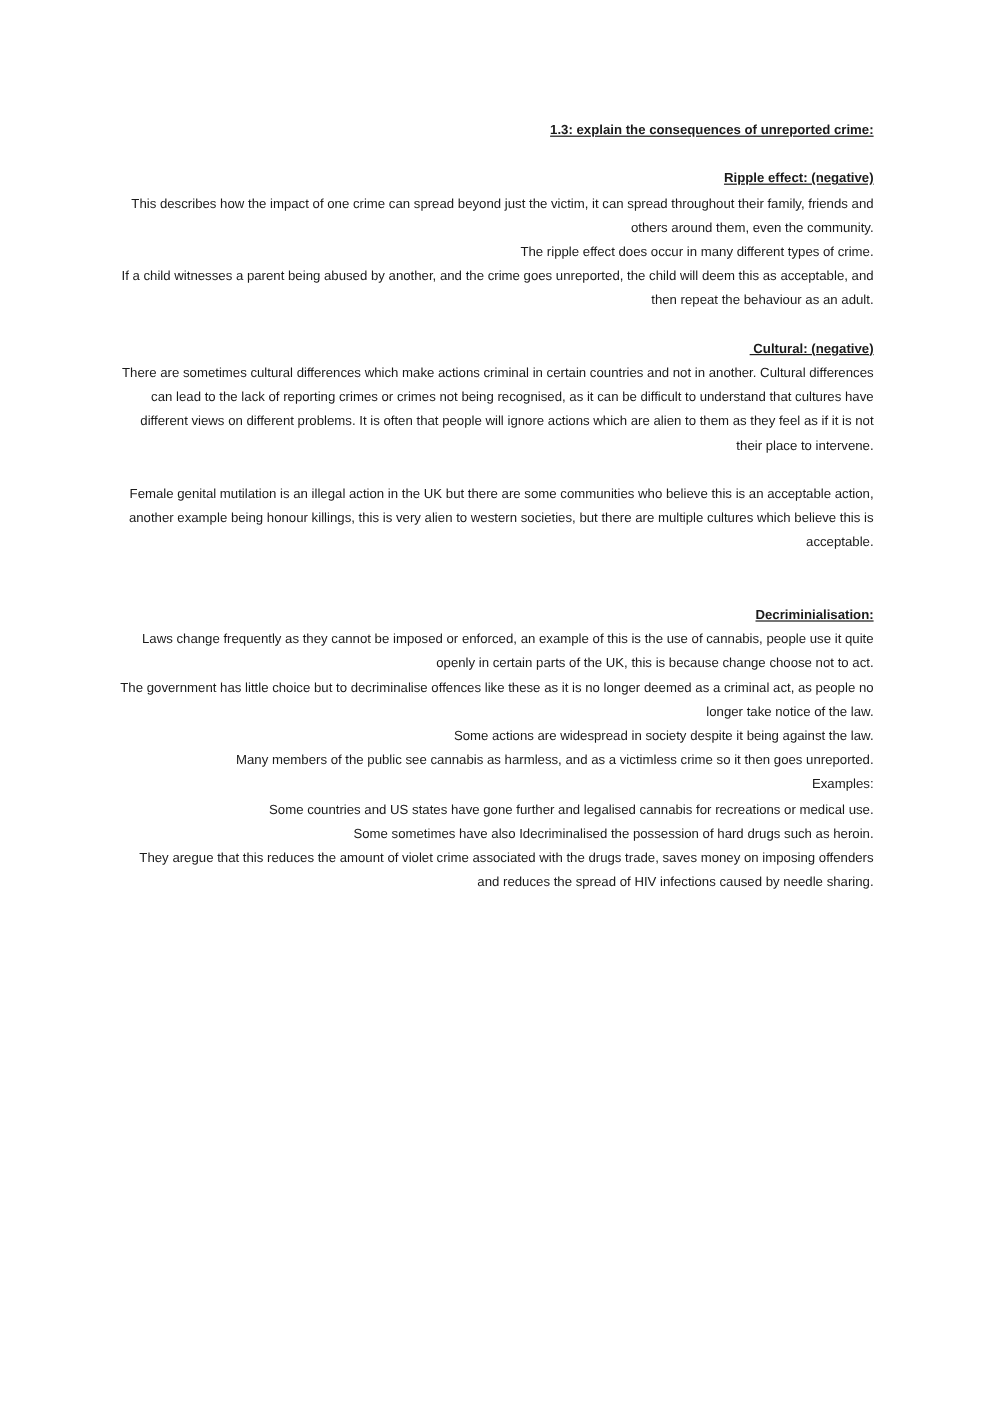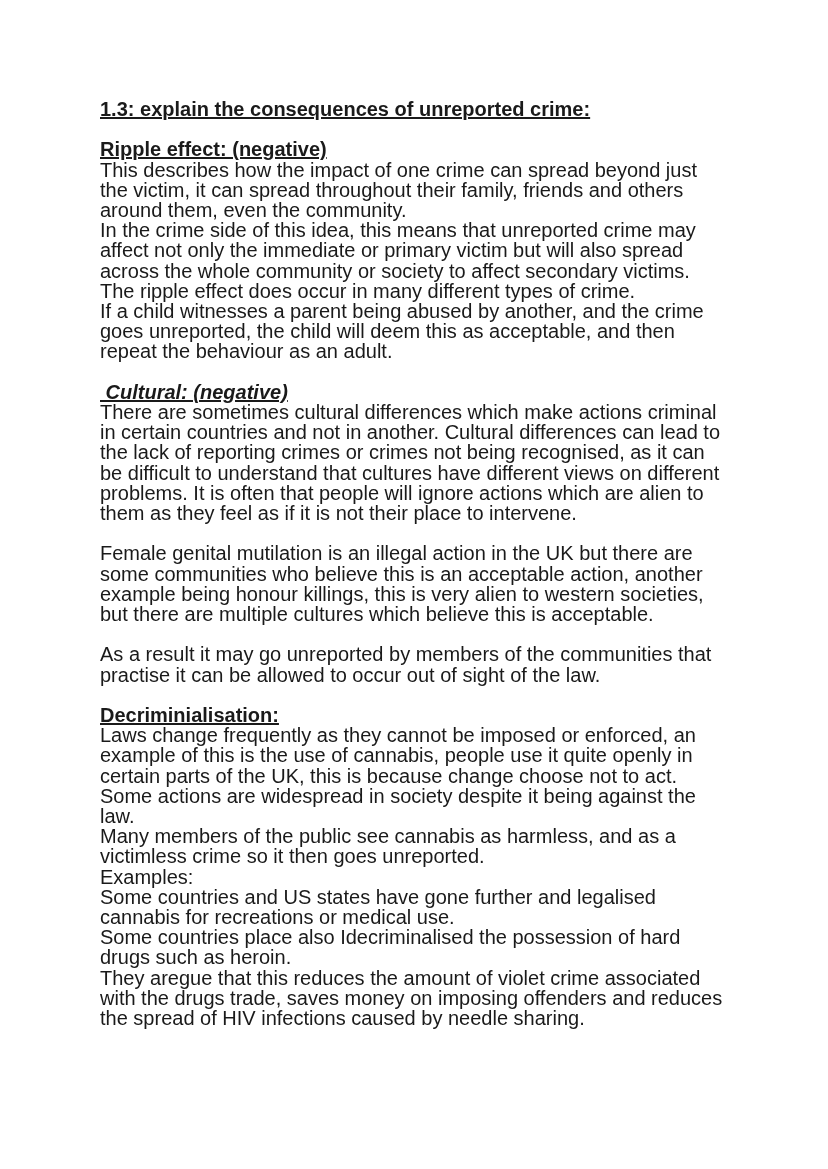--- a/index.html
+++ b/index.html
@@ -13,22 +13,22 @@
       overflow: hidden;
       position: relative;
       color: #1a1a1a;
       font-family: "Liberation Sans", sans-serif;
     }
     .page {
       position: absolute;
       left: 100px;
       top: 99px;
       width: 628px;
-      text-align: left;
-      font-size: 20px;
+      text-align: right;
+      font-size: 11px;
       line-height: 20.2px;
     }
     .heading {
       font-weight: bold;
       text-decoration: underline;
       font-style: normal;
       margin: 0;
     }
     .title {
       margin-bottom: 20.2px;
@@ -43,42 +43,41 @@
 </head>
 <body>
 
 <div class="page">
 
   <p class="heading title">1.3: explain the consequences of unreported crime:</p>
 
   <section>
     <p class="heading">Ripple effect: (negative)</p>
     <p class="para">This describes how the impact of one crime can spread beyond just the victim, it can spread throughout their family, friends and others around them, even the community.</p>
-    <p class="para">In the crime side of this idea, this means that unreported crime may affect not only the immediate or primary victim but will also spread across the whole community or society to affect secondary victims.</p>
     <p class="para">The ripple effect does occur in many different types of crime.</p>
     <p class="para">If a child witnesses a parent being abused by another, and the crime goes unreported, the child will deem this as acceptable, and then repeat the behaviour as an adult.</p>
   </section>
 
   <div class="gap"></div>
 
   <section>
-    <p class="heading" style="white-space:pre;font-style:italic;"> Cultural: (negative)</p>
+    <p class="heading" style="white-space:pre;"> Cultural: (negative)</p>
     <p class="para">There are sometimes cultural differences which make actions criminal in certain countries and not in another. Cultural differences can lead to the lack of reporting crimes or crimes not being recognised, as it can be difficult to understand that cultures have different views on different problems. It is often that people will ignore actions which are alien to them as they feel as if it is not their place to intervene.</p>
     <div class="gap"></div>
     <p class="para">Female genital mutilation is an illegal action in the UK but there are some communities who believe this is an acceptable action, another example being honour killings, this is very alien to western societies, but there are multiple cultures which believe this is acceptable.</p>
     <div class="gap"></div>
-    <p class="para">As a result it may go unreported by members of the communities that practise it can be allowed to occur out of sight of the law.</p>
   </section>
 
   <div class="gap"></div>
 
   <section>
     <p class="heading">Decriminialisation:</p>
     <p class="para">Laws change frequently as they cannot be imposed or enforced, an example of this is the use of cannabis, people use it quite openly in certain parts of the UK, this is because change choose not to act.</p>
+    <p class="para">The government has little choice but to decriminalise offences like these as it is no longer deemed as a criminal act, as people no longer take notice of the law.</p>
     <p class="para">Some actions are widespread in society despite it being against the law.</p>
     <p class="para">Many members of the public see cannabis as harmless, and as a victimless crime so it then goes unreported.</p>
     <p class="para">Examples:</p>
     <p class="para">Some countries and US states have gone further and legalised cannabis for recreations or medical use.</p>
-    <p class="para">Some countries place also Idecriminalised the possession of hard drugs such as heroin.</p>
+    <p class="para">Some sometimes have also Idecriminalised the possession of hard drugs such as heroin.</p>
     <p class="para">They aregue that this reduces the amount of violet crime associated with the drugs trade, saves money on imposing offenders and reduces the spread of HIV infections caused by needle sharing.</p>
   </section>
 
 </div>
 
 </body></html>

